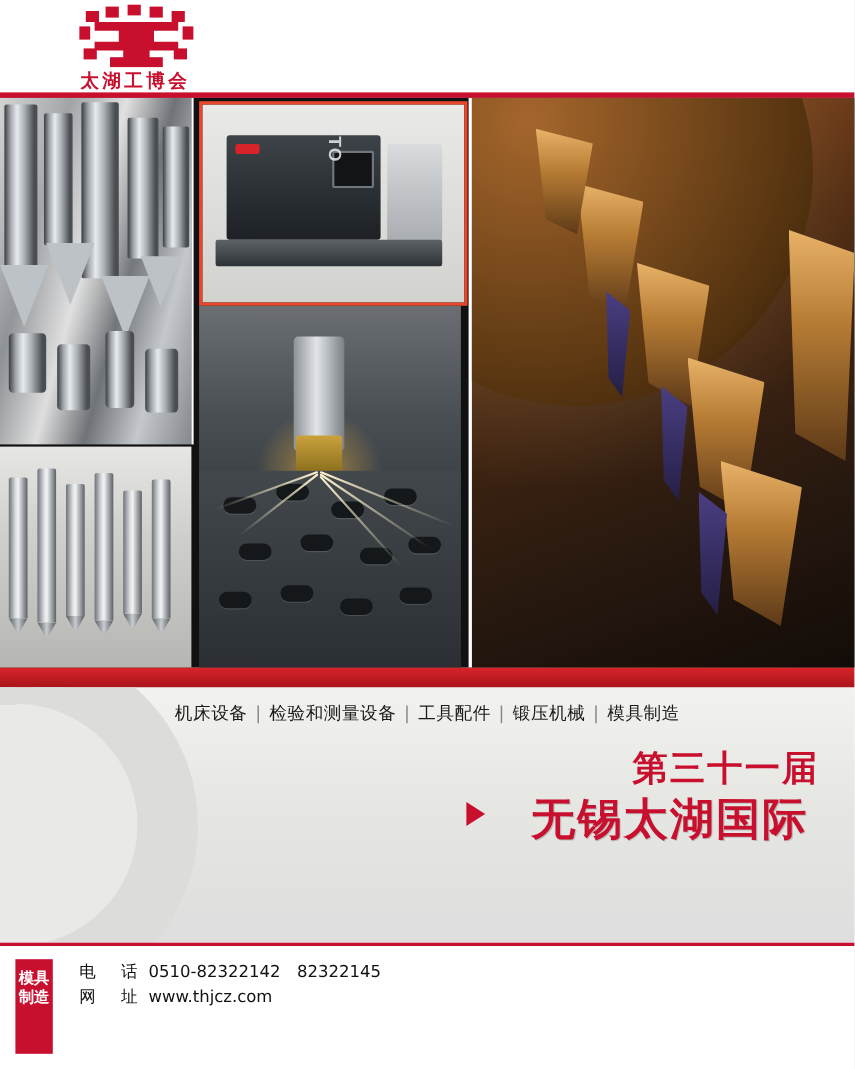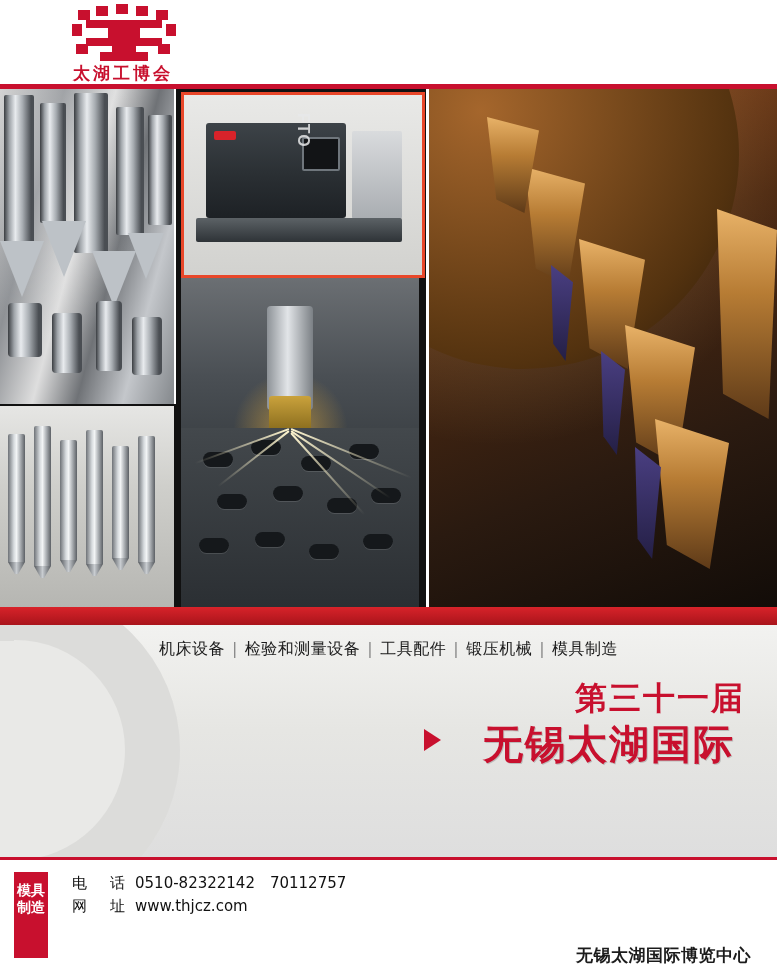--- a/index.html
+++ b/index.html
@@ -512,23 +512,22 @@
     <div class="edition">第三十一届</div>
     <div class="tri"></div>
     <div class="main-line1">无锡太湖国际</div>
   </div>
 
   <div class="footer">
     <div class="contact-tab">模具制造</div>
 
     <div class="contact-list">
       <div class="crow">
-        <span class="clabel">电　话</span><span class="cval">0510-82322142　70112757</span>
+        <span class="clabel">电　话</span><span class="cval">0510-82322142　82322145</span>
       </div>
       <div class="crow">
         <span class="clabel">网　址</span><span class="cval">www.thjcz.com</span>
       </div>
     </div>
 
-    <div class="venue">无锡太湖国际博览中心</div>
   </div>
 
 </div>
 
 </body></html>

